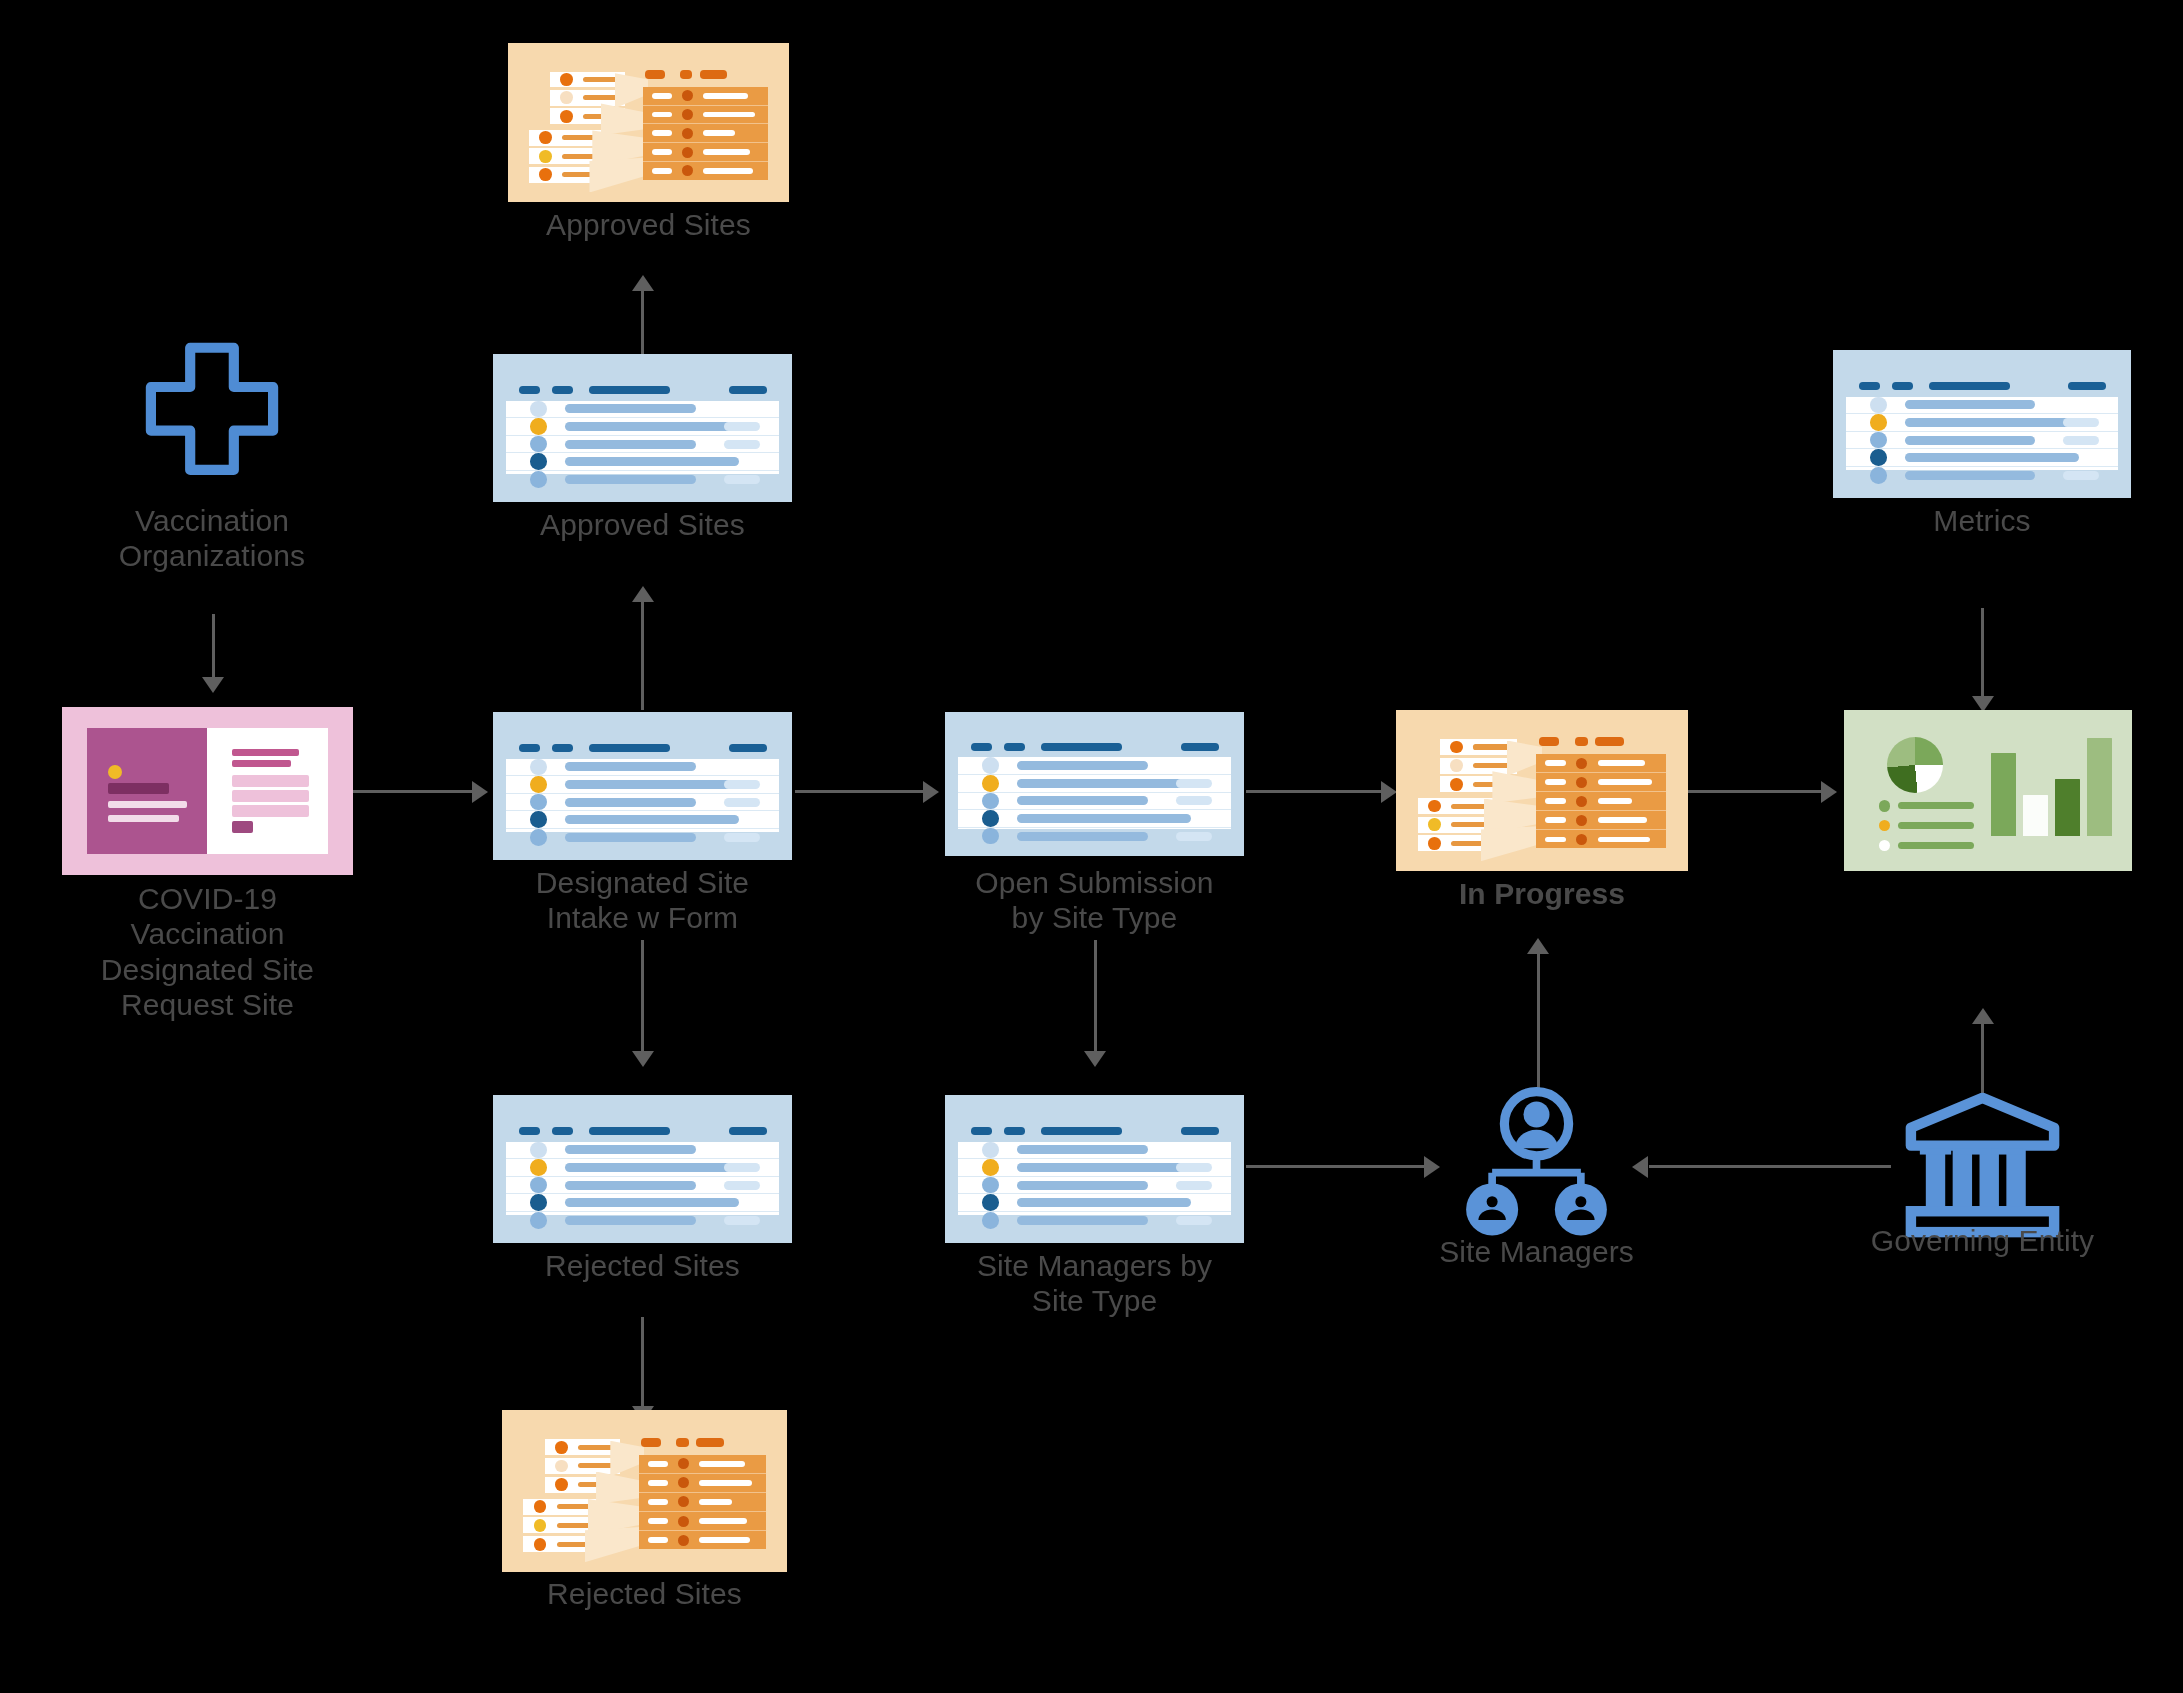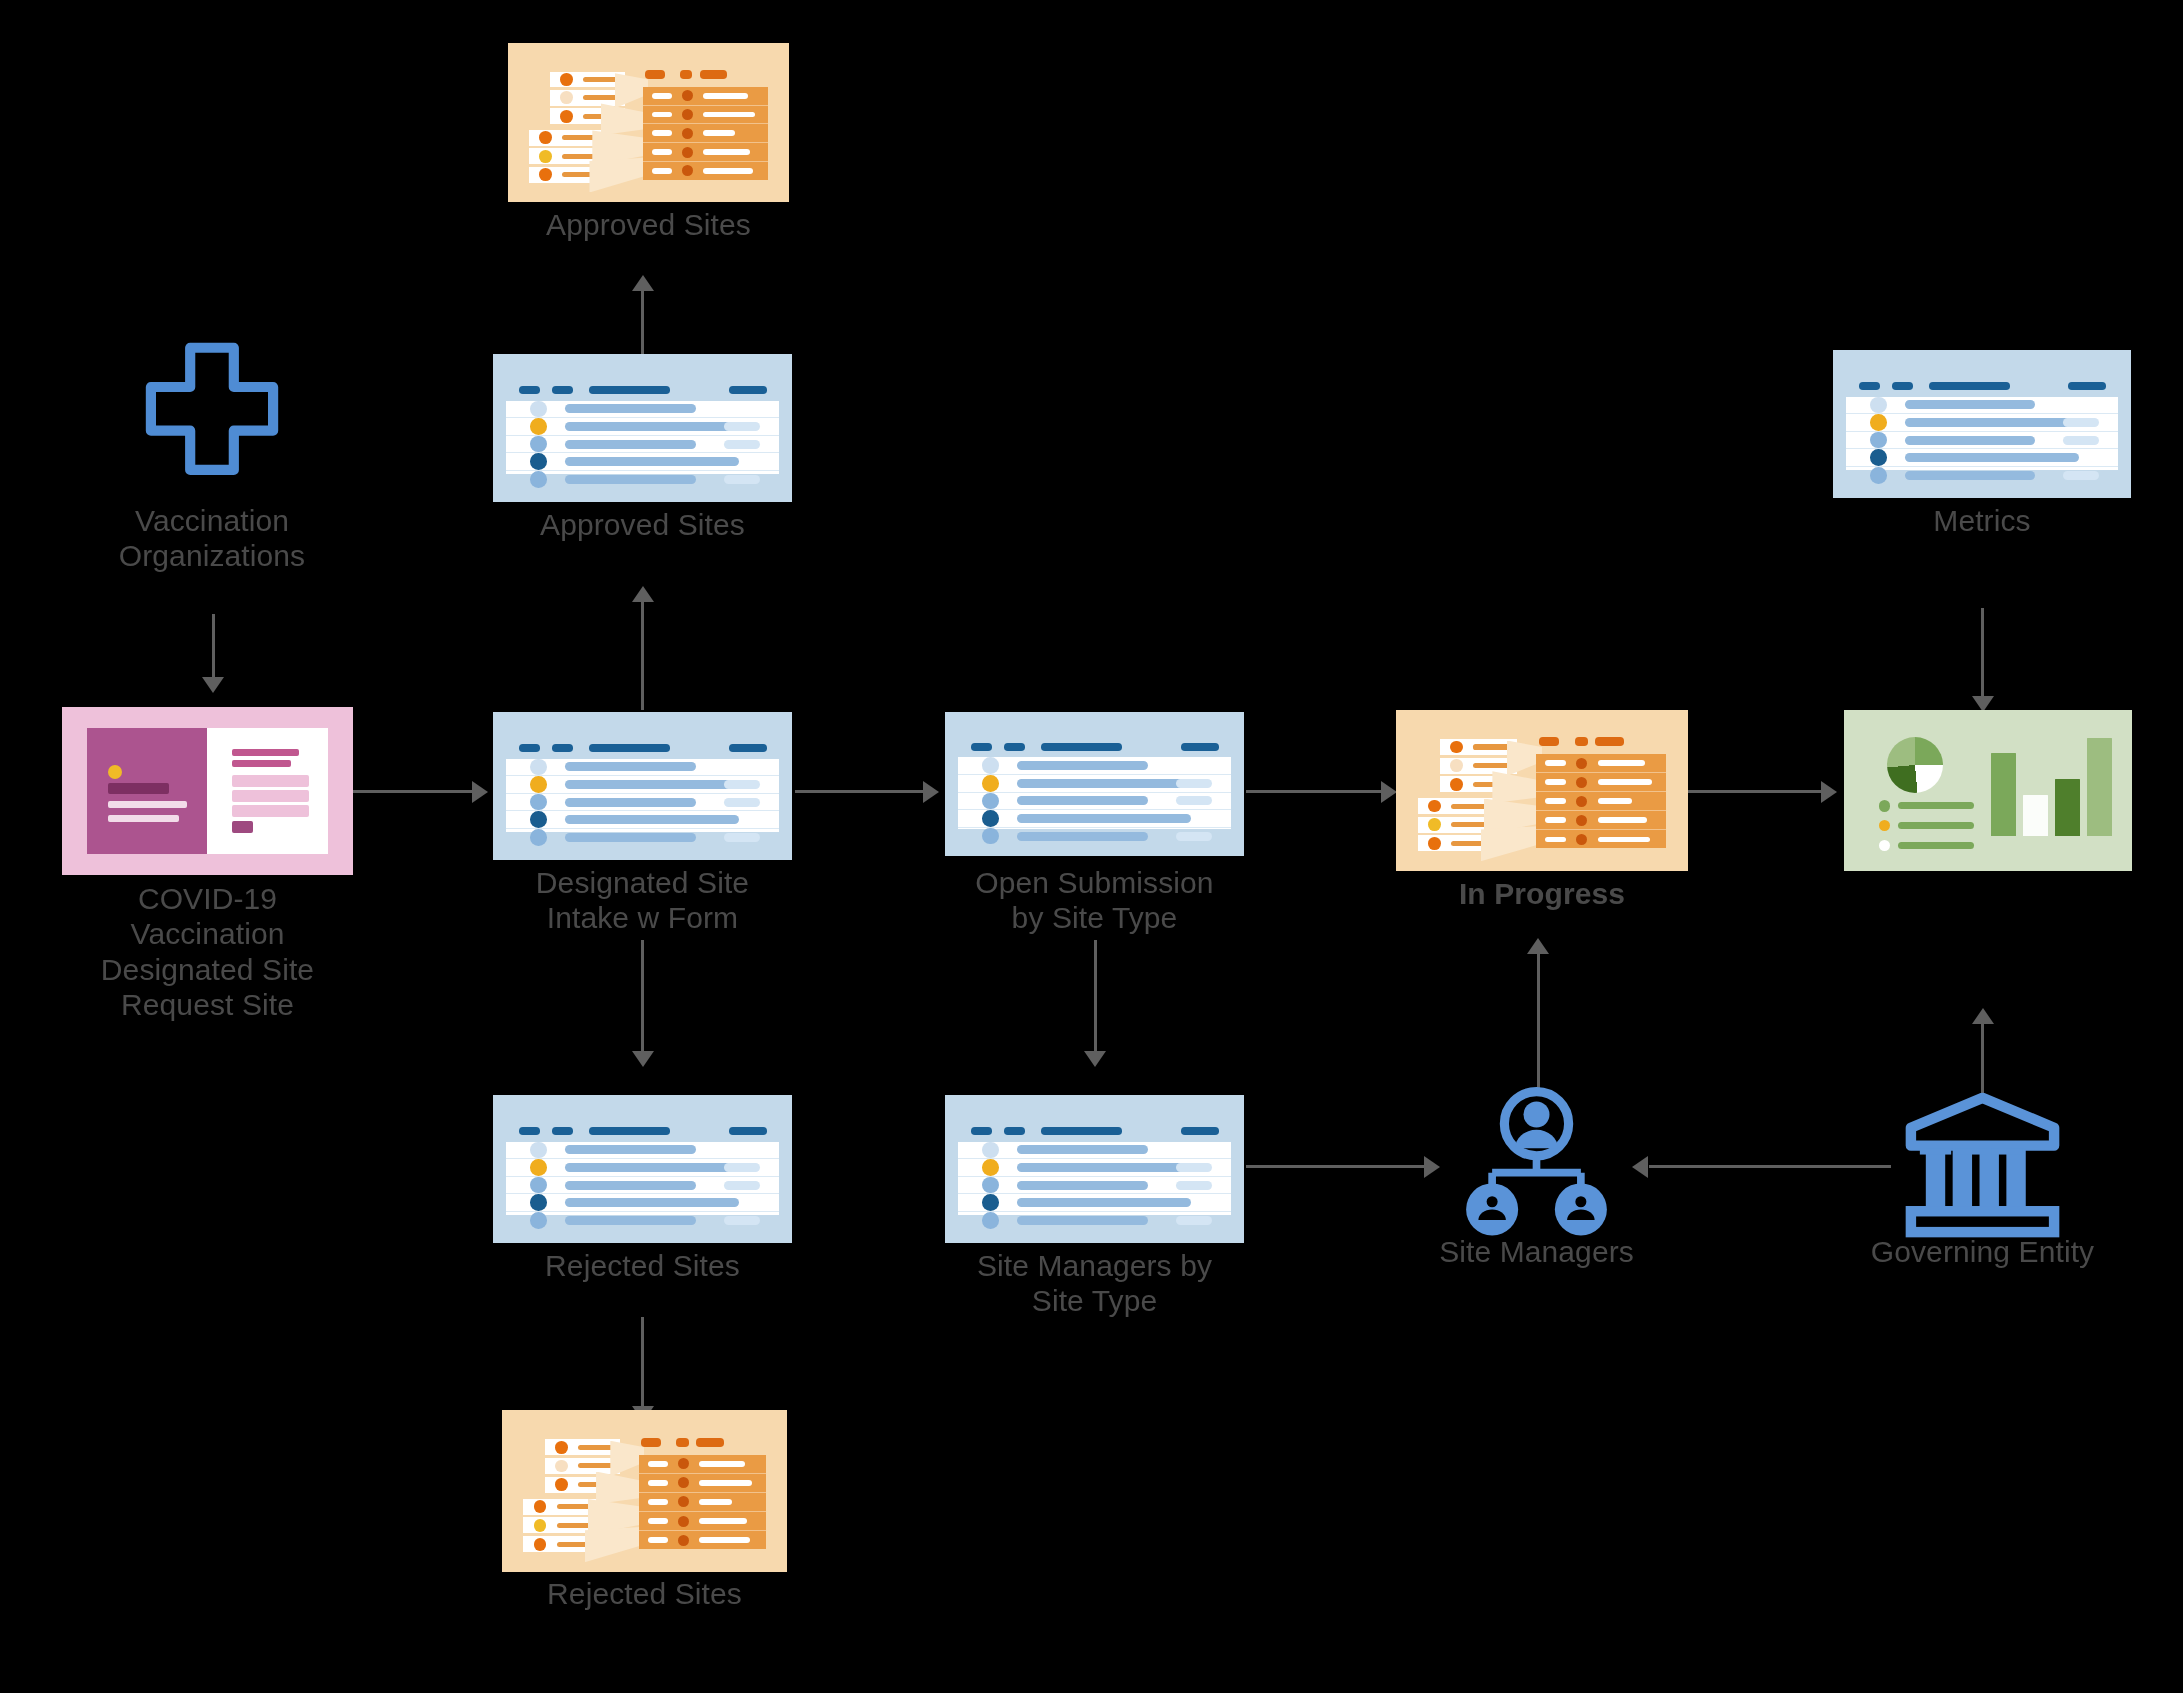--- a/index.html
+++ b/index.html
@@ -613,21 +613,21 @@
         <rect x="22" y="40" width="13" height="42" fill="#5a93d8"></rect>
         <rect x="40" y="40" width="13" height="42" fill="#5a93d8"></rect>
         <rect x="58" y="40" width="13" height="42" fill="#5a93d8"></rect>
         <rect x="76" y="40" width="13" height="42" fill="#5a93d8"></rect>
         <rect x="18" y="40" width="21" height="4" fill="#5a93d8"></rect>
         <rect x="42" y="40" width="21" height="4" fill="#5a93d8"></rect>
         <rect x="66" y="40" width="21" height="4" fill="#5a93d8"></rect>
         <rect x="12" y="82" width="96" height="14" fill="none" stroke="#5a93d8" stroke-width="7"></rect>
       </svg>
     </div>
-    <div class="caption" style="top:147px;text-align:right;">
+    <div class="caption" style="top:136px;text-align:right;">
       <div>Governing Entity</div>
     </div>
   </div>
 
   <div class="node" style="left:1833px;top:350px;width:298px;height:148px;">
     <div class="bluecard">
       <div class="bc-head">
         <span class="pill p1"></span>
         <span class="pill p2"></span>
         <span class="pill p3"></span>

